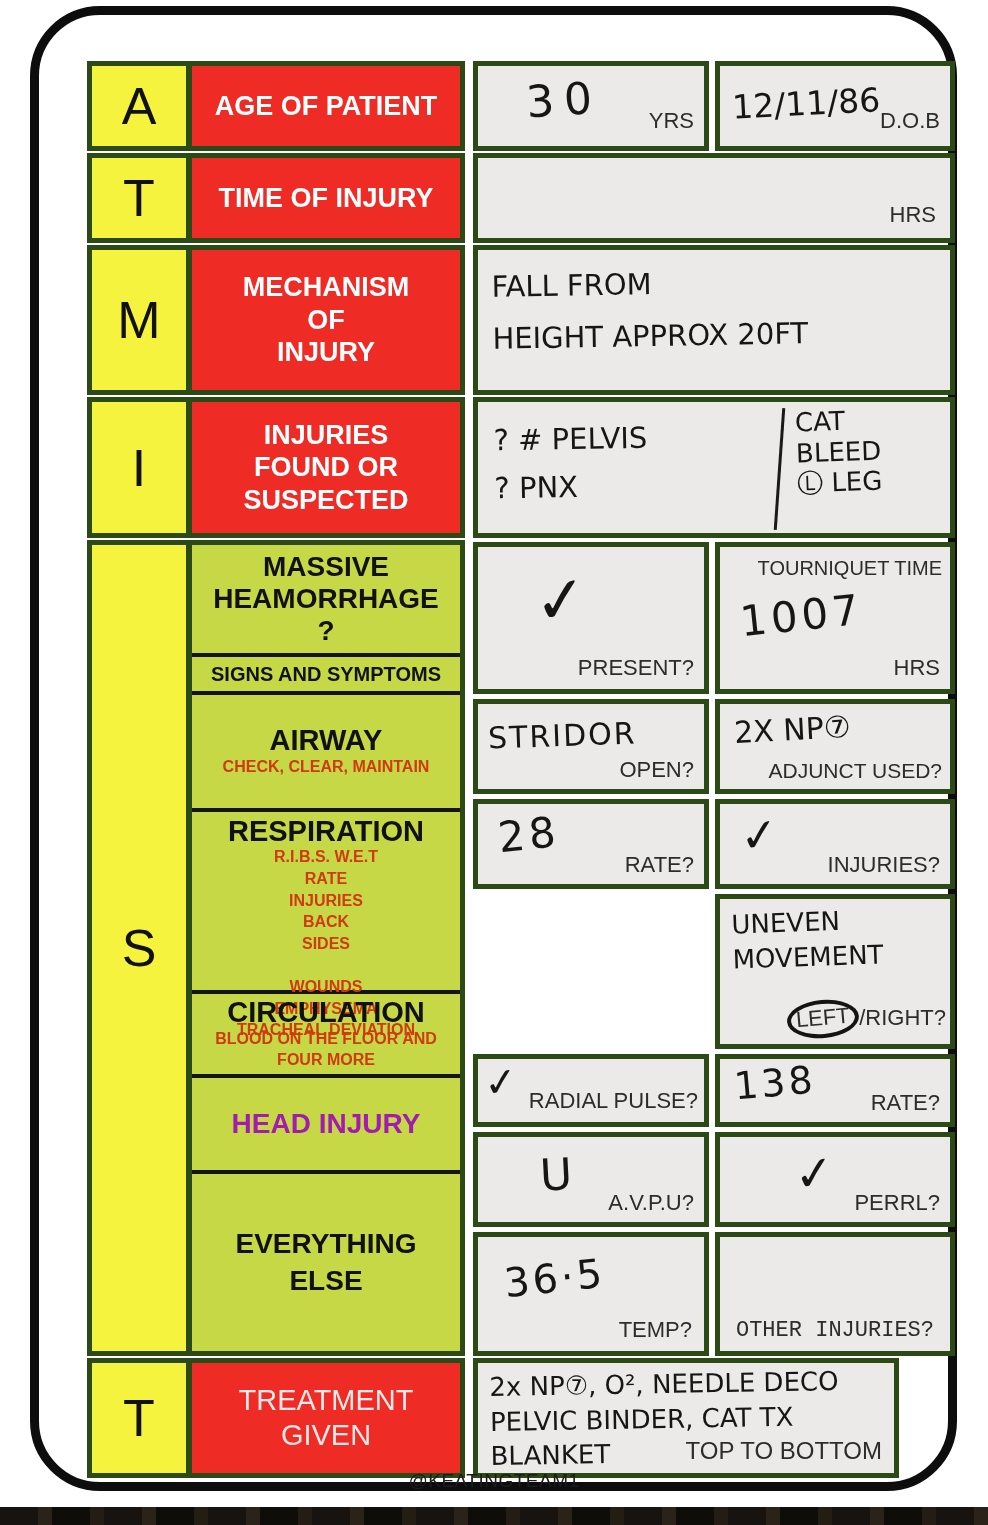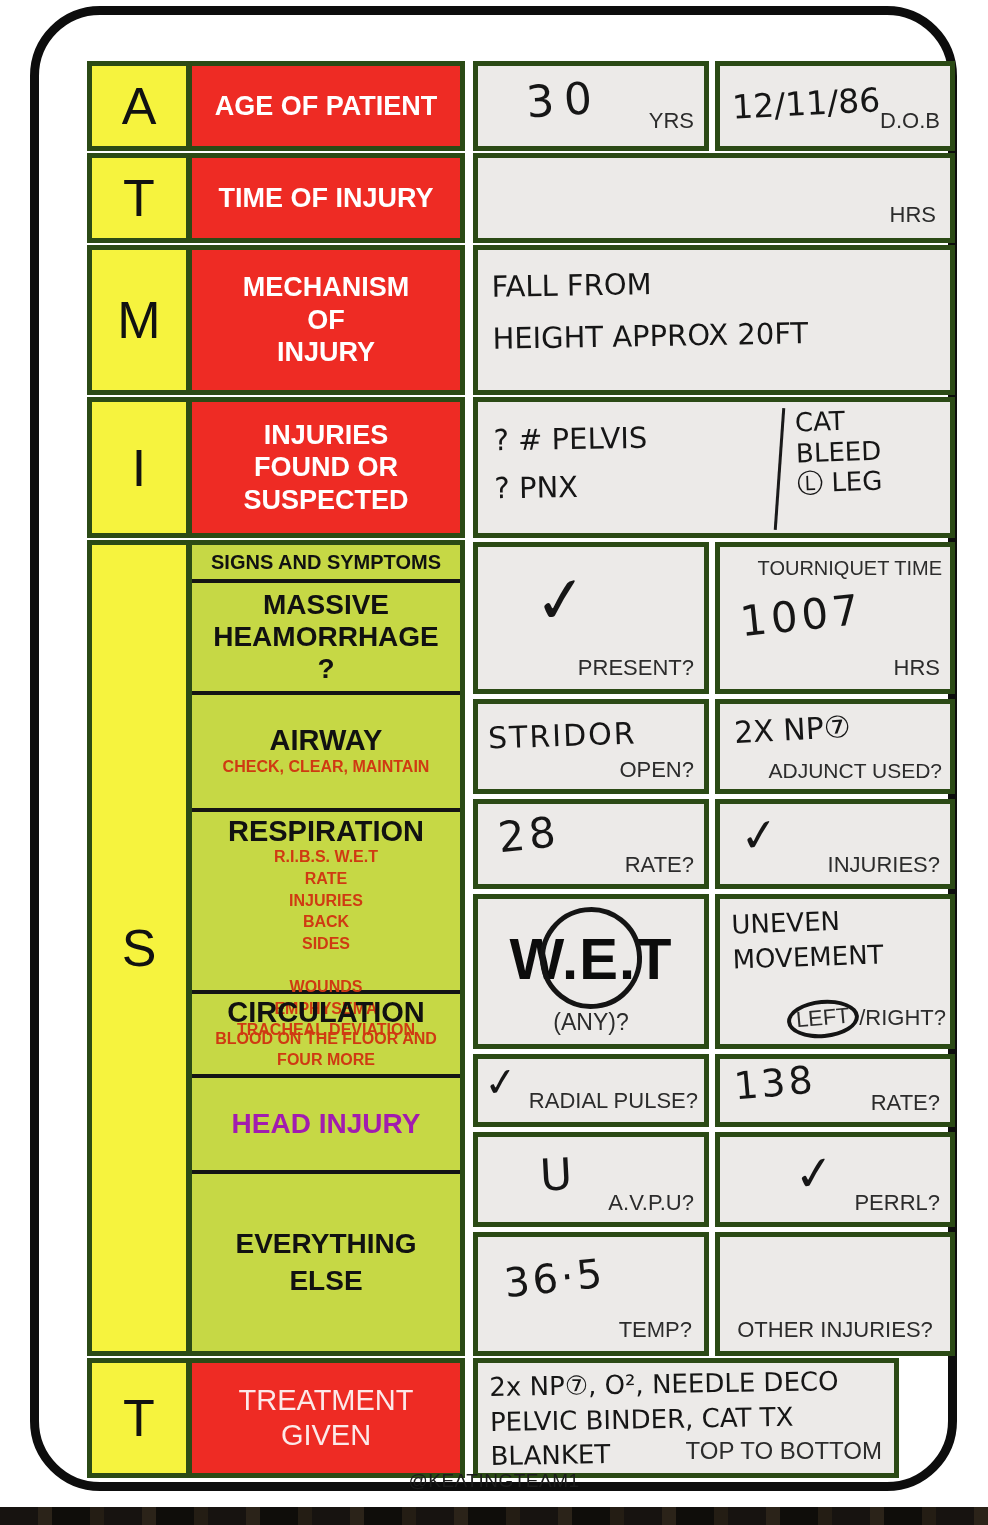--- a/index.html
+++ b/index.html
@@ -98,21 +98,21 @@
   .wet-any{position:absolute;bottom:8px;left:0;right:0;text-align:center;font-size:23px;color:#2c2c2c;}
   .h-move{font-size:26px;left:12px;top:6px;line-height:1.35;transform:rotate(-2deg);}
   .lr-label{position:absolute;bottom:6px;right:4px;font-size:22px;color:#2c2c2c;white-space:nowrap;}
   .circled{display:inline-block;border:4px solid #141414;border-radius:50%;padding:1px 5px 3px 5px;transform:rotate(-5deg);}
   .h-check-sm{font-size:40px;left:6px;top:0px;transform:rotate(-6deg);}
   .pulse-label{position:absolute;bottom:8px;right:6px;font-size:22px;color:#2c2c2c;}
   .h-138{font-size:38px;left:14px;top:2px;transform:rotate(-5deg);letter-spacing:3px;}
   .h-u{font-size:44px;left:62px;top:12px;transform:rotate(-3deg);}
   .h-check-perrl{font-size:48px;left:74px;top:8px;transform:rotate(-6deg);}
   .h-temp{font-size:40px;left:26px;top:18px;transform:rotate(-6deg);letter-spacing:3px;}
-  .other-label{position:absolute;bottom:8px;left:0;right:0;text-align:center;font-size:22px;color:#2c2c2c;}
+  .other-label{position:absolute;bottom:8px;left:0;right:0;text-align:center;font-size:22px;color:#2c2c2c;font-family:Liberation Mono, monospace;}
   .h-treat{font-size:26px;left:12px;top:4px;line-height:1.33;transform:rotate(-1deg);}
   .treat-note{position:absolute;bottom:8px;right:12px;font-size:24px;color:#2c2c2c;background:transparent;}
 
   .credit{position:absolute;left:0;top:1470px;width:988px;text-align:center;font-size:19px;color:#1c1c1c;letter-spacing:0.5px;}
   .photo-strip{
     position:absolute;left:0;top:1507px;width:988px;height:18px;
     background:repeating-linear-gradient(90deg,#171310 0 38px,#2b2319 38px 52px,#0f0d0a 52px 90px,#241d14 90px 104px);
   }
 </style>
 </head>
@@ -159,24 +159,24 @@
 FOUND OR
 SUSPECTED</span>
         </div>
     </div>
 
     <div class="sblock">
       <div class="letter-cell">
           <span class="letter" data-bind="s.letter">S</span>
         </div>
       <div class="s-green">
-        <div class="g-sub g-header" data-bind="s.header">SIGNS AND SYMPTOMS</div>
         <div class="g-sub g-massive" data-bind="s.massive.title">MASSIVE
 HEAMORRHAGE
 ?</div>
+        <div class="g-sub g-header" data-bind="s.header">SIGNS AND SYMPTOMS</div>
         <div class="g-sub g-airway">
           <span class="g-title" data-bind="s.airway.title">AIRWAY</span>
           <span class="g-red" data-bind="s.airway.sub">CHECK, CLEAR, MAINTAIN</span>
         </div>
         <div class="g-sub g-resp">
           <span class="g-title" data-bind="s.respiration.title">RESPIRATION</span>
           <span class="g-red" data-bind="s.respiration.sub">R.I.B.S. W.E.T
 RATE
 INJURIES
 BACK
@@ -252,25 +252,20 @@
 
     <div class="vbox v-rate">
       <span class="hand h-28" data-bind="s.respiration.rate_value">28</span>
       <span class="unit" data-bind="s.respiration.rate_label">RATE?</span>
     </div>
     <div class="vbox v-ribs">
       <span class="hand h-check-md" data-bind="s.respiration.injuries_check">✓</span>
       <span class="unit" data-bind="s.respiration.injuries_label">INJURIES?</span>
     </div>
 
-    <div class="vbox v-wet">
-      <span class="wet-print" data-bind="s.respiration.wet_title">W.E.T</span>
-      <div class="wet-circle"></div>
-      <span class="wet-any" data-bind="s.respiration.wet_label">(ANY)?</span>
-    </div>
     <div class="vbox v-move">
       <span class="hand h-move" data-bind="s.respiration.movement_value">UNEVEN
 MOVEMENT</span>
       <span class="lr-label"><span class="circled" data-bind="s.respiration.movement_left">LEFT</span><span data-bind="s.respiration.movement_right">/RIGHT?</span></span>
     </div>
 
     <div class="vbox v-pulse">
       <span class="hand h-check-sm" data-bind="s.circulation.pulse_check">✓</span>
       <span class="pulse-label" data-bind="s.circulation.pulse_label">RADIAL PULSE?</span>
     </div>

